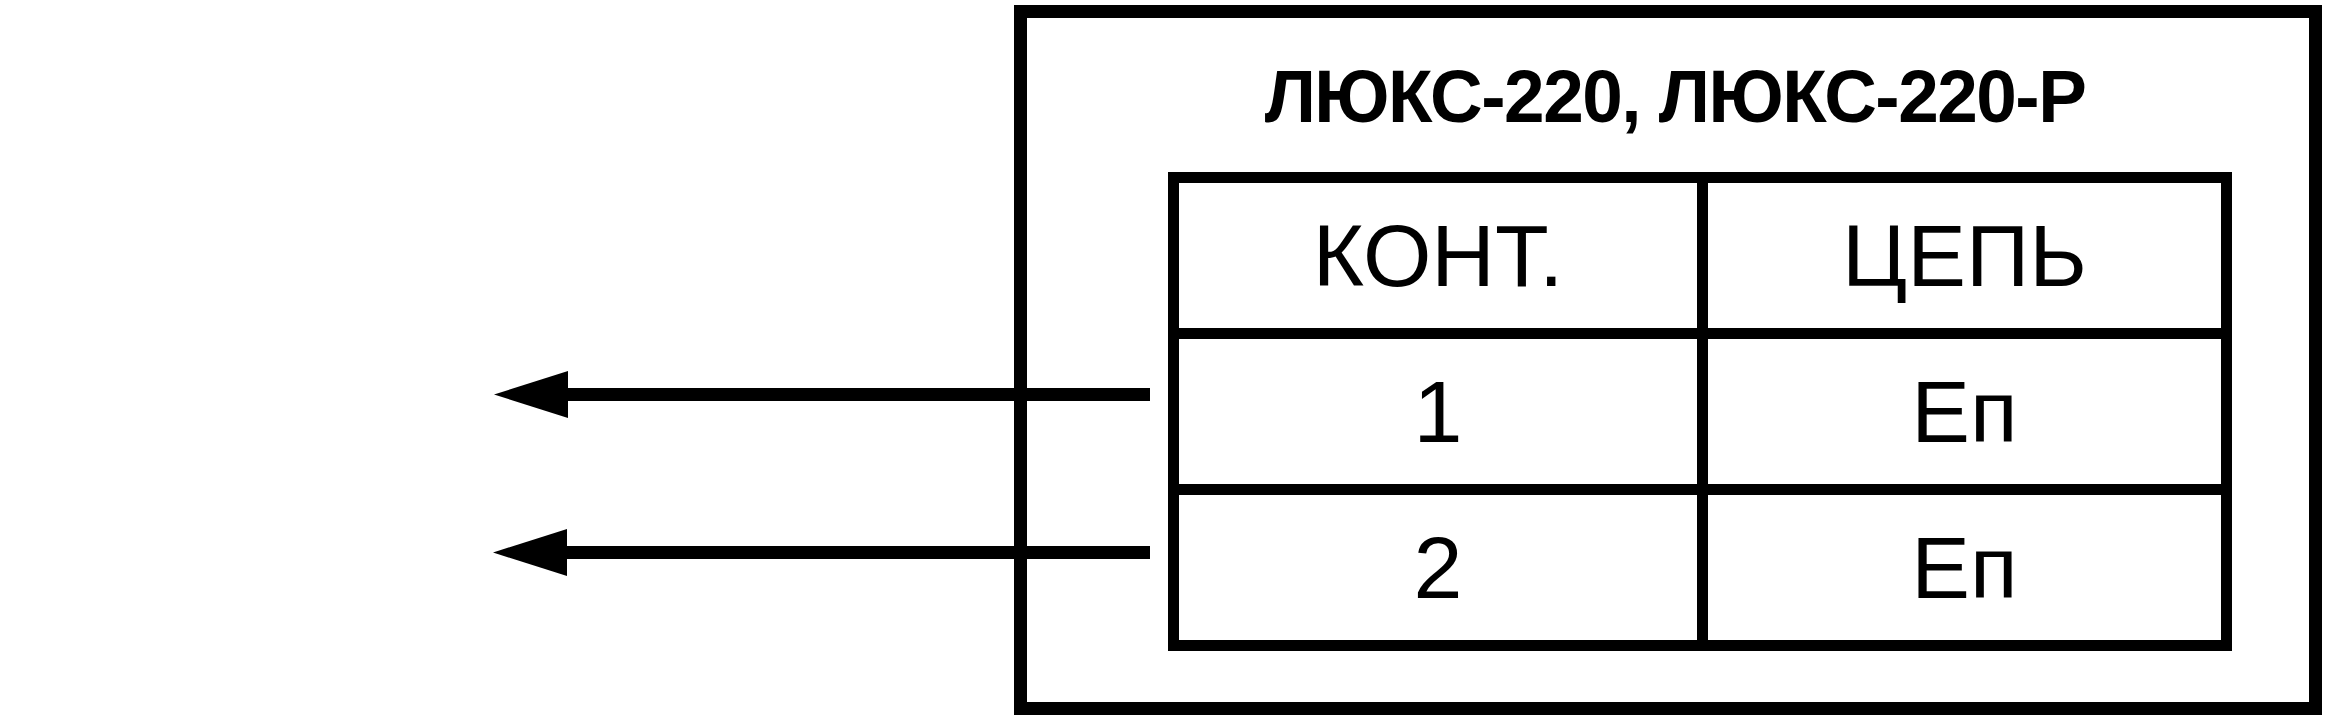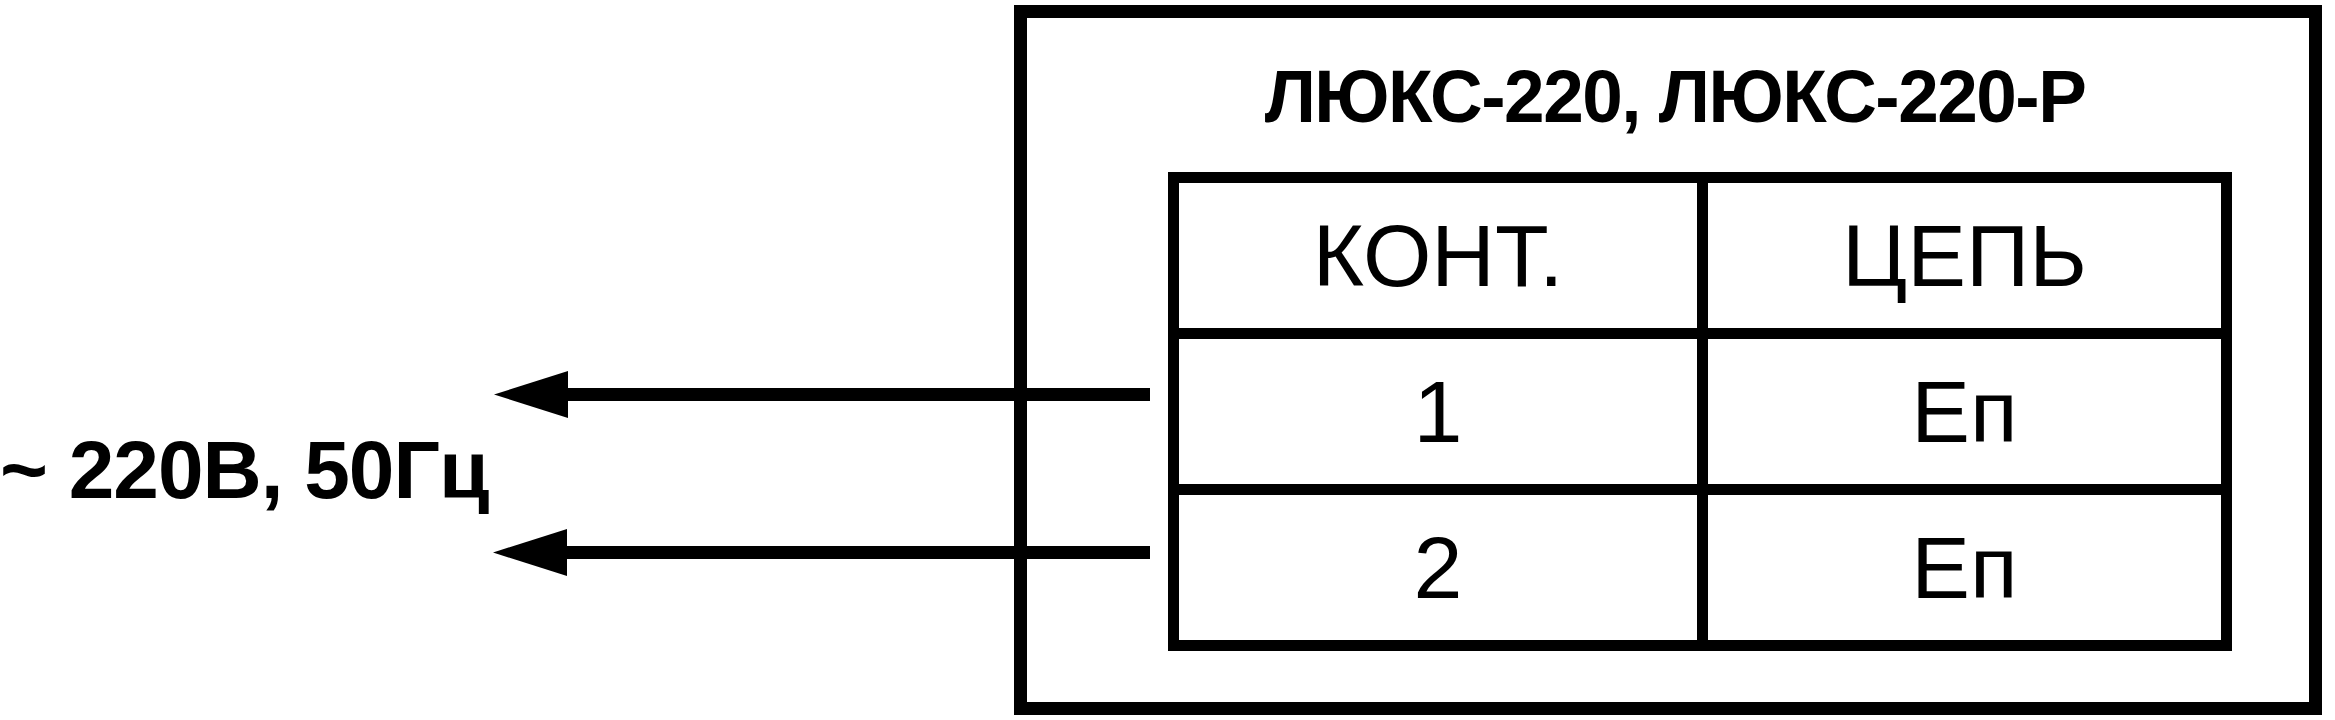--- a/index.html
+++ b/index.html
@@ -96,21 +96,20 @@
     width: 2335px;
     height: 720px;
     pointer-events: none;
   }
 </style>
 </head>
 <body>
 
 <div id="canvas">
 
-  <div class="supply-label">~ 220В, 50Гц</div>
 
   <div class="device-box"></div>
 
   <div class="device-title">ЛЮКС-220, ЛЮКС-220-Р</div>
 
   <svg class="wires" viewBox="0 0 2335 720">
 
     <g>
       <rect x="560" y="388" width="590" height="13" fill="#000000"></rect>
       <polygon points="494,394.5 568,371 568,418" fill="#000000"></polygon>

